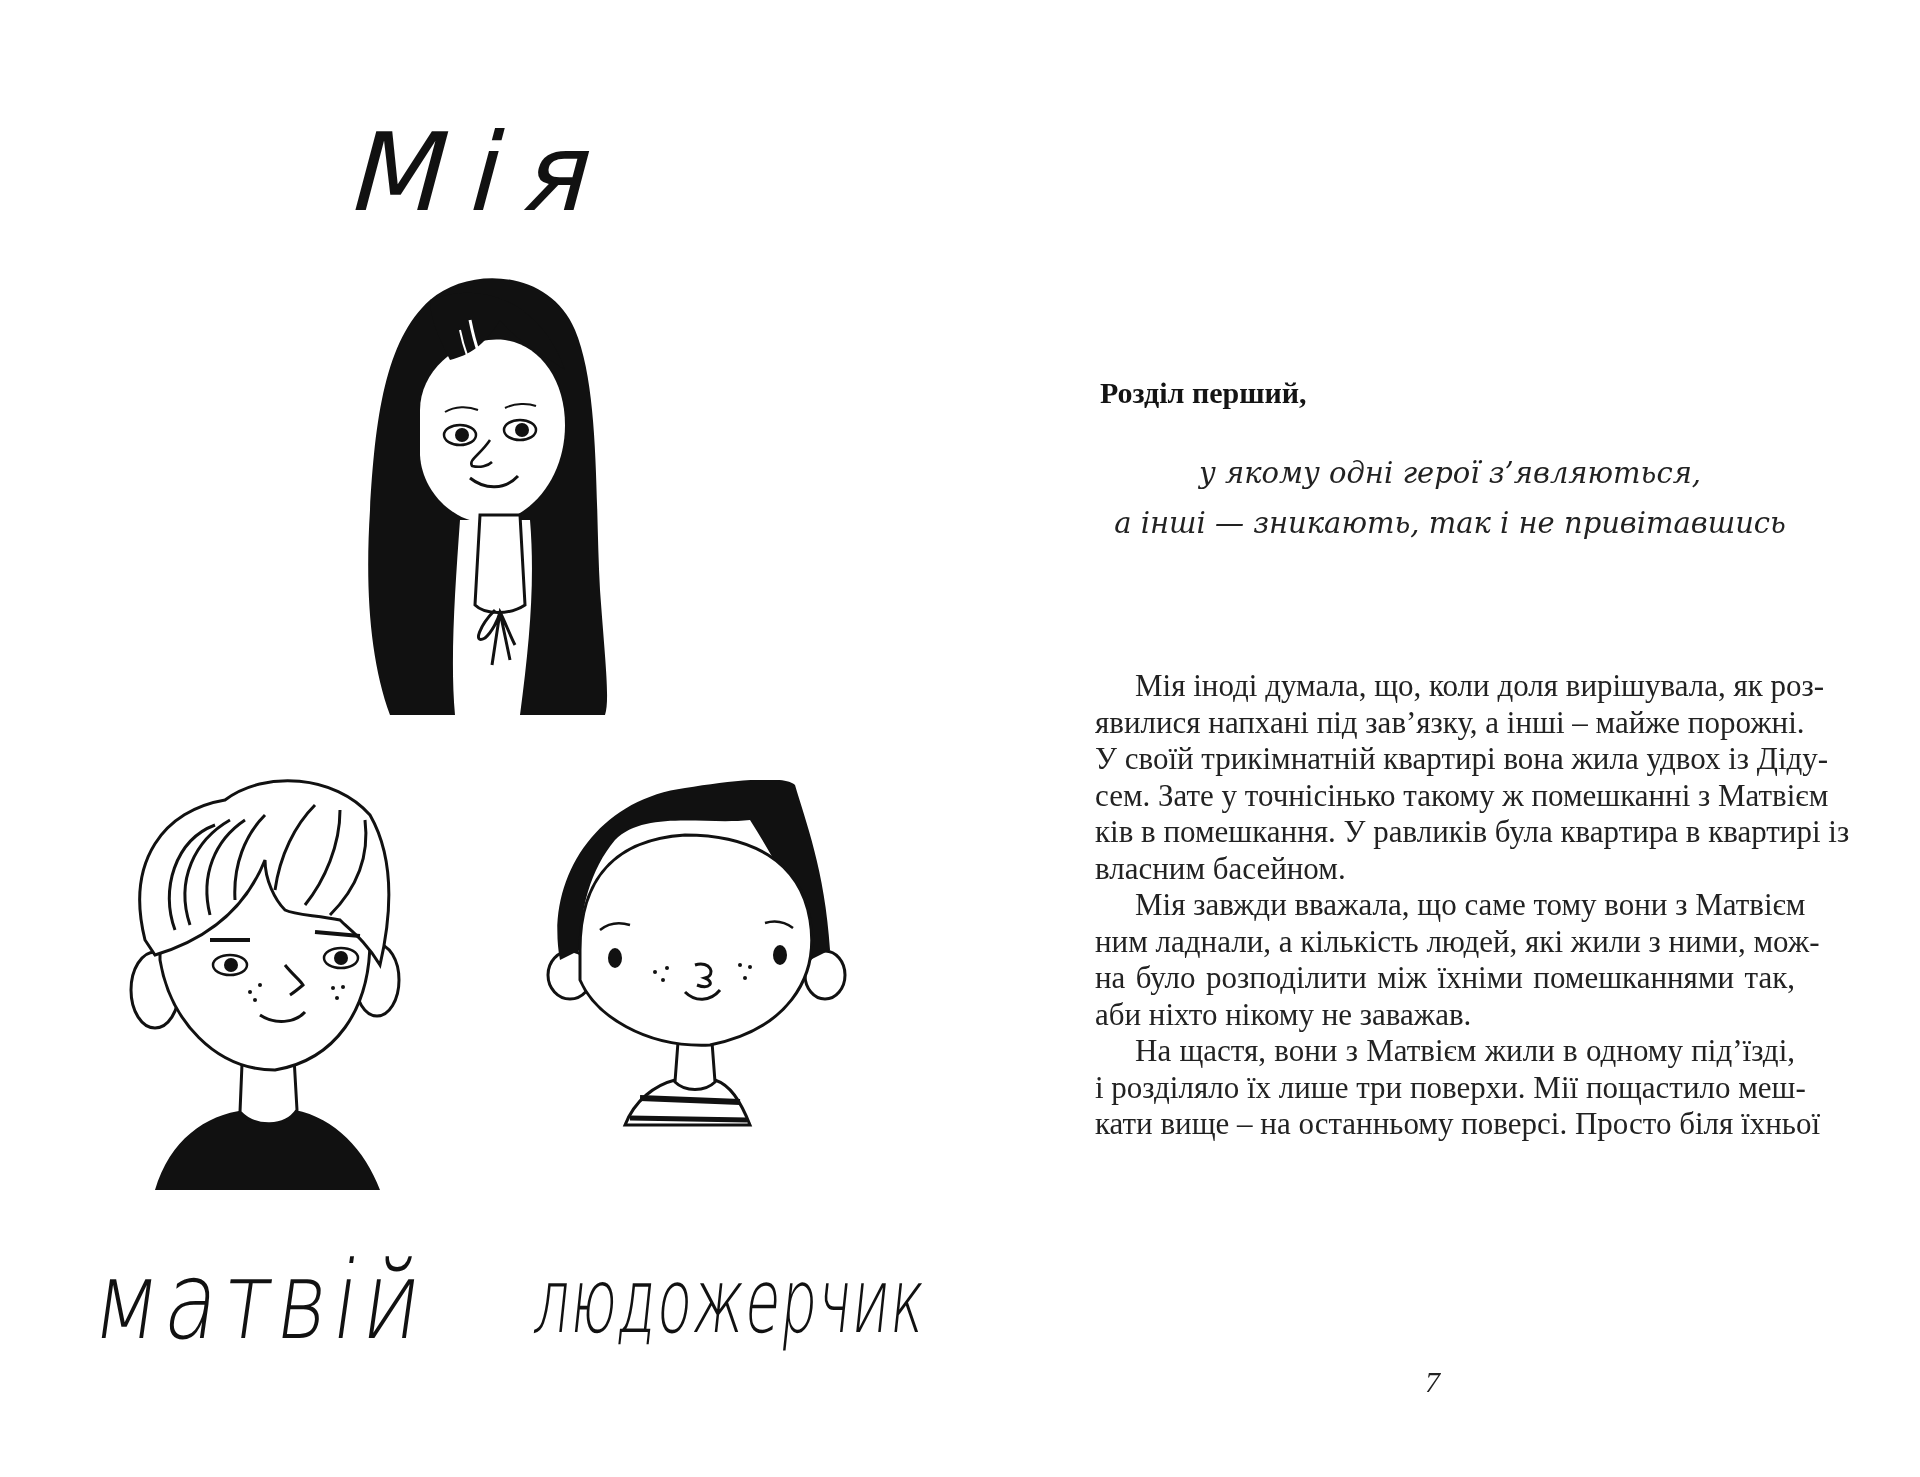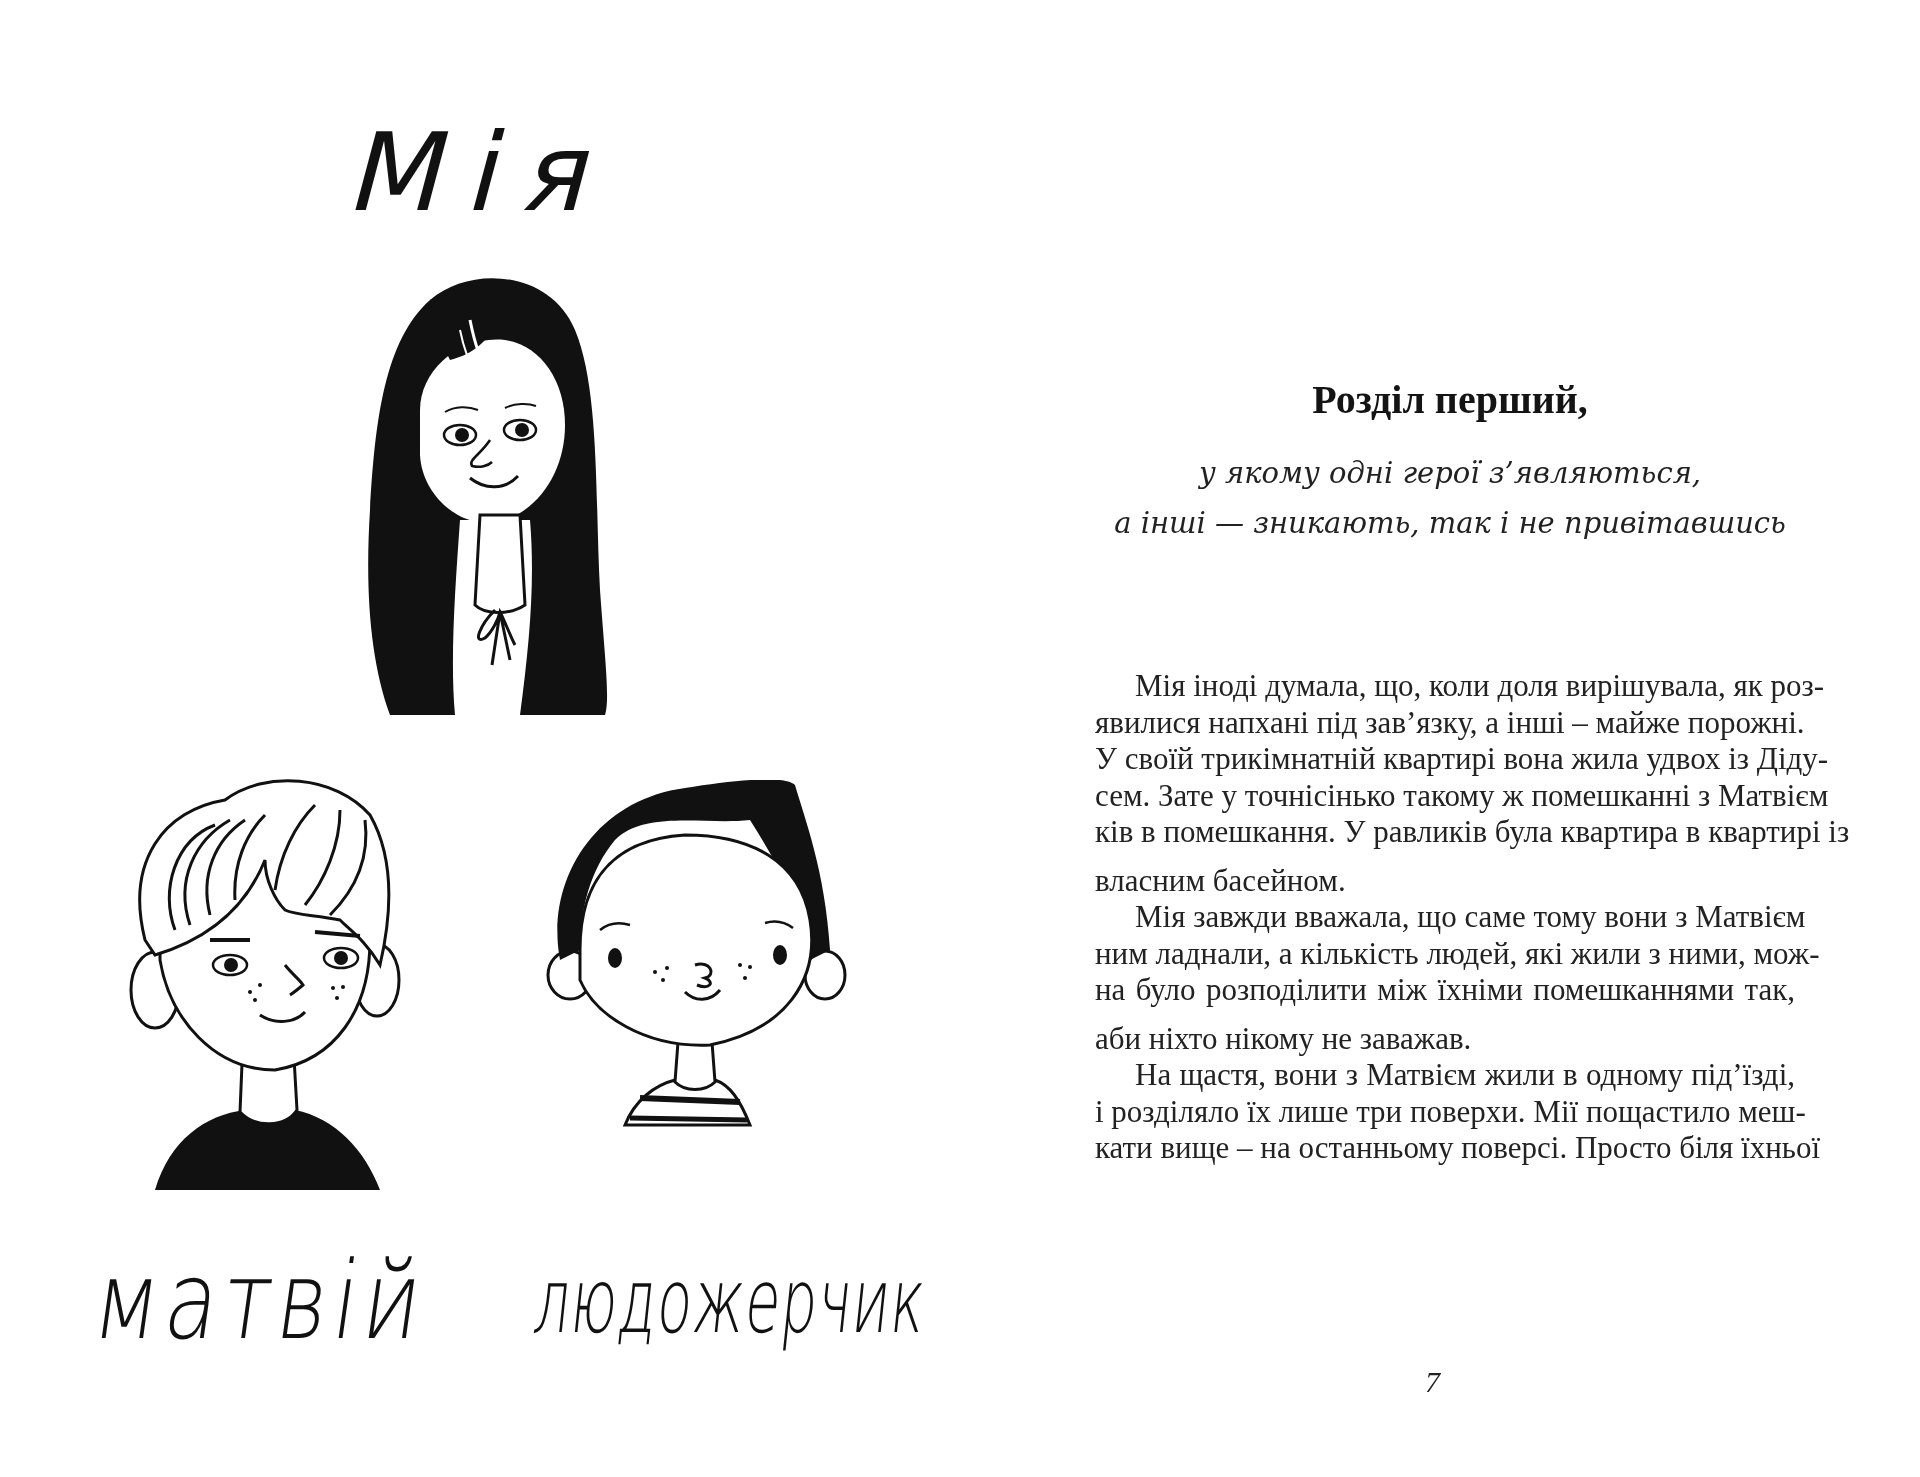--- a/index.html
+++ b/index.html
@@ -13,27 +13,27 @@
   .label-mia { left: 355px; top: 110px; font-size: 108px; font-style: italic; letter-spacing: 24px; transform: skewX(-4deg); }
   .label-matviy { left: 104px; top: 1238px; font-size: 86px; letter-spacing: 6px; transform: skewX(-8deg) scaleY(1.25); transform-origin: left top; }
   .label-ludozh { left: 540px; top: 1250px; font-size: 66px; letter-spacing: 1px; transform: skewX(-6deg) scaleY(1.35) scaleX(0.86); transform-origin: left top; }
 
   .portrait { position: absolute; }
   .portrait svg { display: block; width: 100%; height: 100%; }
   .portrait-mia { left: 360px; top: 260px; width: 250px; height: 460px; }
   .portrait-matviy { left: 115px; top: 740px; width: 300px; height: 460px; }
   .portrait-ludozh { left: 535px; top: 780px; width: 330px; height: 360px; }
 
-  .chapter-title { position: absolute; left: 1100px; width: 700px; top: 376px; text-align: center; font-family: "Liberation Serif", serif; font-weight: bold; font-size: 40px; color: #141414; }
+  .chapter-title { position: absolute; left: 1100px; width: 700px; top: 376px; text-align: left; font-family: "Liberation Serif", serif; font-weight: bold; font-size: 30px; color: #141414; }
   .chapter-subtitle { position: absolute; left: 1080px; width: 740px; top: 448px; text-align: center; font-family: "DejaVu Serif", serif; font-style: italic; font-size: 29px; line-height: 50px; color: #222; }
   .chapter-subtitle span { display: block; text-align: center; }
 
   .body-text { position: absolute; left: 1095px; top: 668px; width: 700px; font-family: "Liberation Serif", serif; font-size: 31px; line-height: 36.5px; color: #222; }
   .body-text .line { display: block; white-space: nowrap; text-align: justify; text-align-last: justify; }
-  .body-text .line.last { text-align-last: left; margin-top: 12px; }
+  .body-text .line.last { text-align-last: left; }
   .body-text .indent { padding-left: 40px; }
 
   .page-number { position: absolute; left: 1425px; top: 1365px; font-family: "Liberation Serif", serif; font-style: italic; font-size: 30px; color: #222; }
 </style>
 </head>
 <body>
 
 <div class="spread">
 
   <div class="page page-left">

